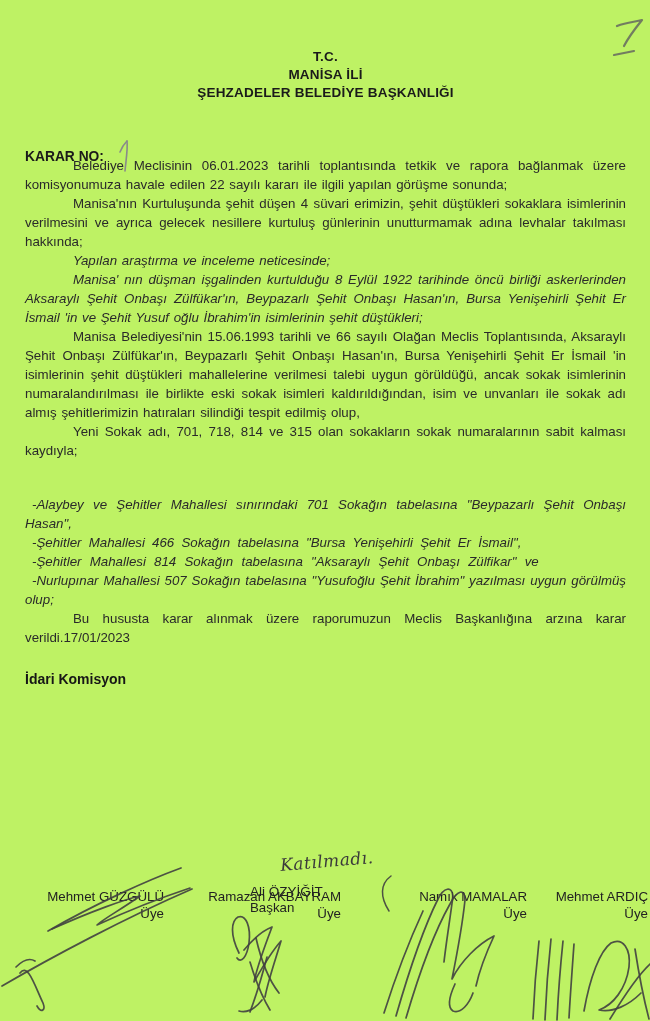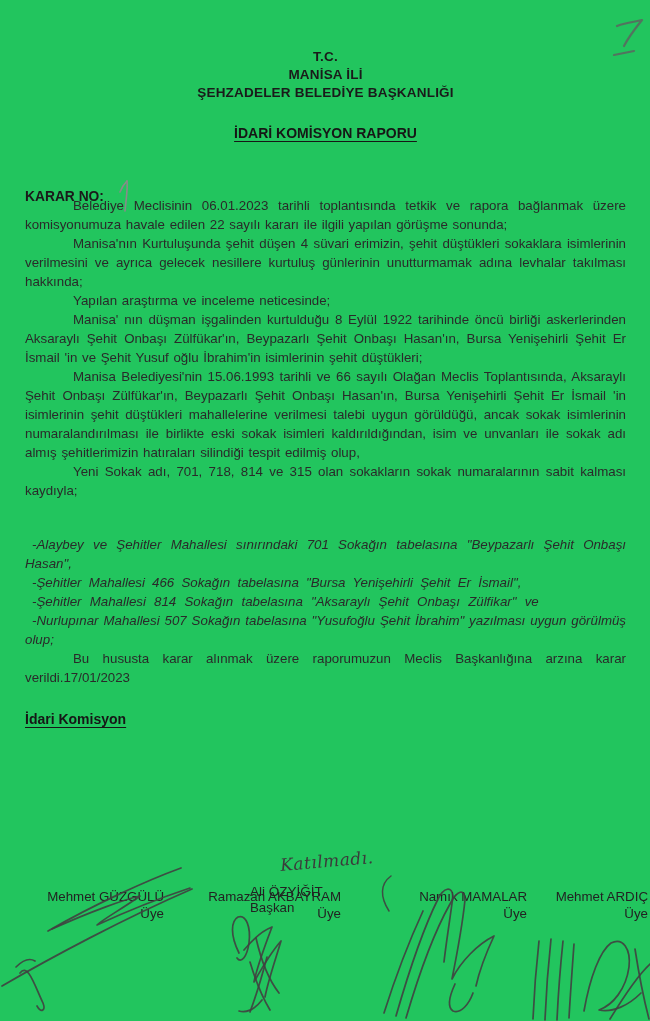--- a/index.html
+++ b/index.html
@@ -1,48 +1,48 @@
 <!DOCTYPE html>
 <html><head>
 <meta charset="utf-8">
 <style>
   html,body { margin:0; padding:0; background:#ffffff; }
   .page {
-    position:relative; width:650px; height:1021px; background:#22c55e;
+    position:relative; width:650px; height:1021px; background:#bef264;
     font-family:"Liberation Sans", sans-serif; color:#2a2a2a; overflow:hidden;
   }
   .content { position:absolute; left:25px; top:0; width:601px; padding-top:48px; }
 
   .hdr { text-align:center; font-weight:bold; color:#1a1a1a; }
   .hdr-line { font-size:13.5px; line-height:18px; letter-spacing:.2px; }
   .report-title {
     margin-top:22px; text-align:center; font-weight:bold; font-size:14px; line-height:18px;
     color:#161616;
   }
   .report-title span { text-decoration:underline; text-underline-offset:3px; }
 
   .decision-row { margin-top:36px; height:18px; font-weight:bold; font-size:13.8px; color:#1a1a1a; }
   .decision-row svg { vertical-align:-13px; margin-left:8px; }
 
   p.body-par {
     margin:0; font-size:13.3px; line-height:19px; text-align:justify; text-align-last:left;
     text-indent:48px; word-spacing:1px;
   }
-  .mt20{margin-top:20px;} .mt13{margin-top:13px;} .mt14{margin-top:14px;}
+  .mt20{margin-top:20px;} .mt13{margin-top:13px;} .mt14{margin-top:14px;font-style:italic;}
   .mt15{margin-top:15px;} .mt26{margin-top:26px;} .mt35{margin-top:35px;} .mt23{margin-top:23px;}
 
   .street-item {
     margin:0; font-size:13.3px; line-height:19px; text-align:justify; text-align-last:left;
     text-indent:7px; word-spacing:1px;font-style:italic;
   }
   .ws1 { word-spacing:3.5px; } .ws2 { word-spacing:4.5px; }
 
   .committee-heading {
     font-weight:bold; font-size:14px; line-height:18px; color:#161616;
-    text-decoration:underline; text-underline-offset:3px;
+    text-underline-offset:3px;
   }
 
   .chairman-note {
     position:absolute; left:280px; top:851px; font-family:"DejaVu Serif", serif;
     font-style:italic; font-size:17px; color:#3b3b3b; letter-spacing:.5px;
     transform:rotate(-5deg); white-space:nowrap;
   }
   .chairman-block { position:absolute; left:250px; top:884px; width:164px; text-align:left; }
   .chairman-name { font-size:13.5px; line-height:16px; color:#222; }
   .chairman-role { font-size:13.3px; line-height:16px; margin-top:0; color:#222; }
@@ -63,23 +63,20 @@
 
 <div class="page">
 
   <div class="content">
     <div class="hdr">
       <div class="hdr-line">T.C.</div>
       <div class="hdr-line">MANİSA İLİ</div>
       <div class="hdr-line">ŞEHZADELER BELEDİYE BAŞKANLIĞI</div>
     </div>
 
-    <div class="report-title">
-      <span>İDARİ KOMİSYON RAPORU</span>
-    </div>
 
     <div class="decision-row">
       <span>KARAR NO:</span><svg class="one-mark" width="20" height="36" viewBox="0 0 20 36" aria-label="1">
           <path d="M13,33 C14,22 16,10 15,3"></path>
           <path d="M8,14 C10,9 13,5 15,3"></path>
         </svg>
     </div>
 
     <p class="body-par mt20">Belediye Meclisinin 06.01.2023 tarihli toplantısında tetkik ve rapora bağlanmak üzere komisyonumuza havale edilen 22 sayılı kararı ile ilgili yapılan görüşme sonunda;</p>
     <p class="body-par mt13">Manisa'nın Kurtuluşunda şehit düşen 4 süvari erimizin, şehit düştükleri sokaklara isimlerinin verilmesini ve ayrıca gelecek nesillere kurtuluş günlerinin unutturmamak adına levhalar takılması hakkında;</p>

